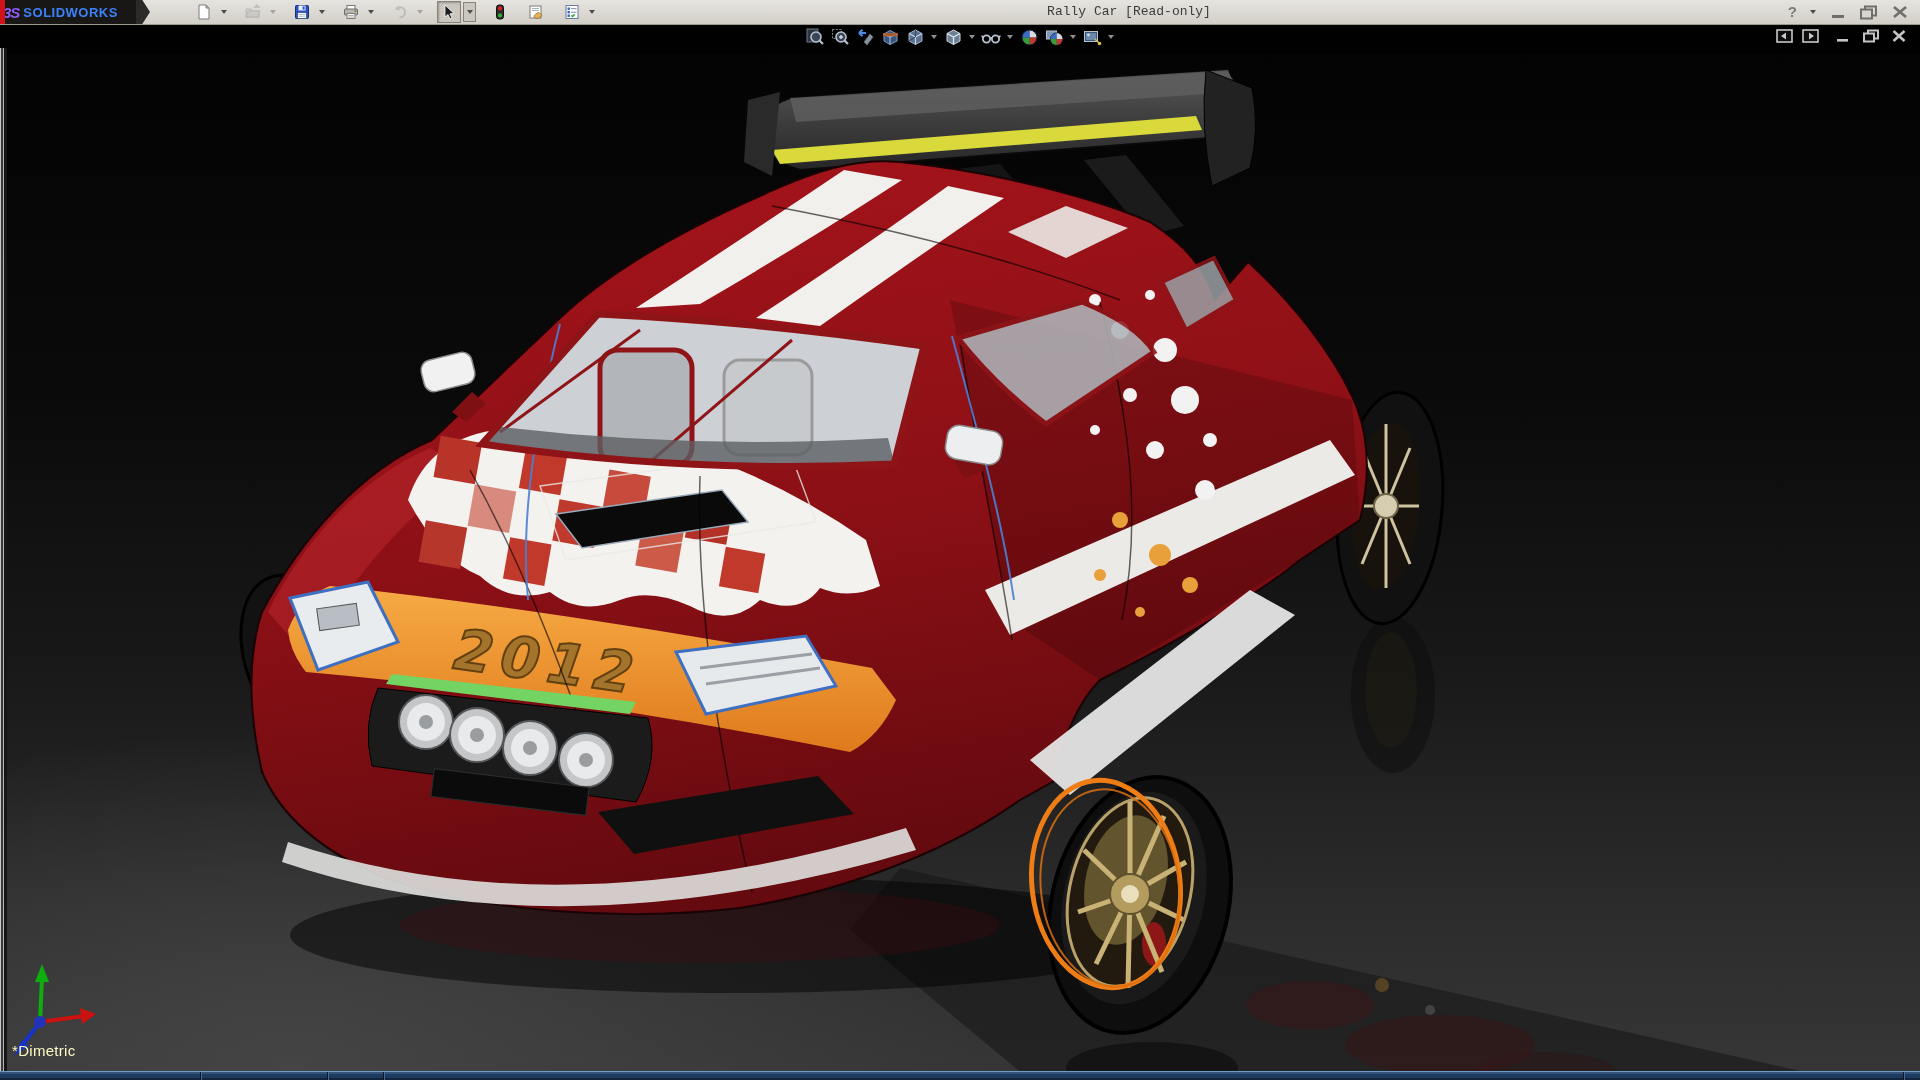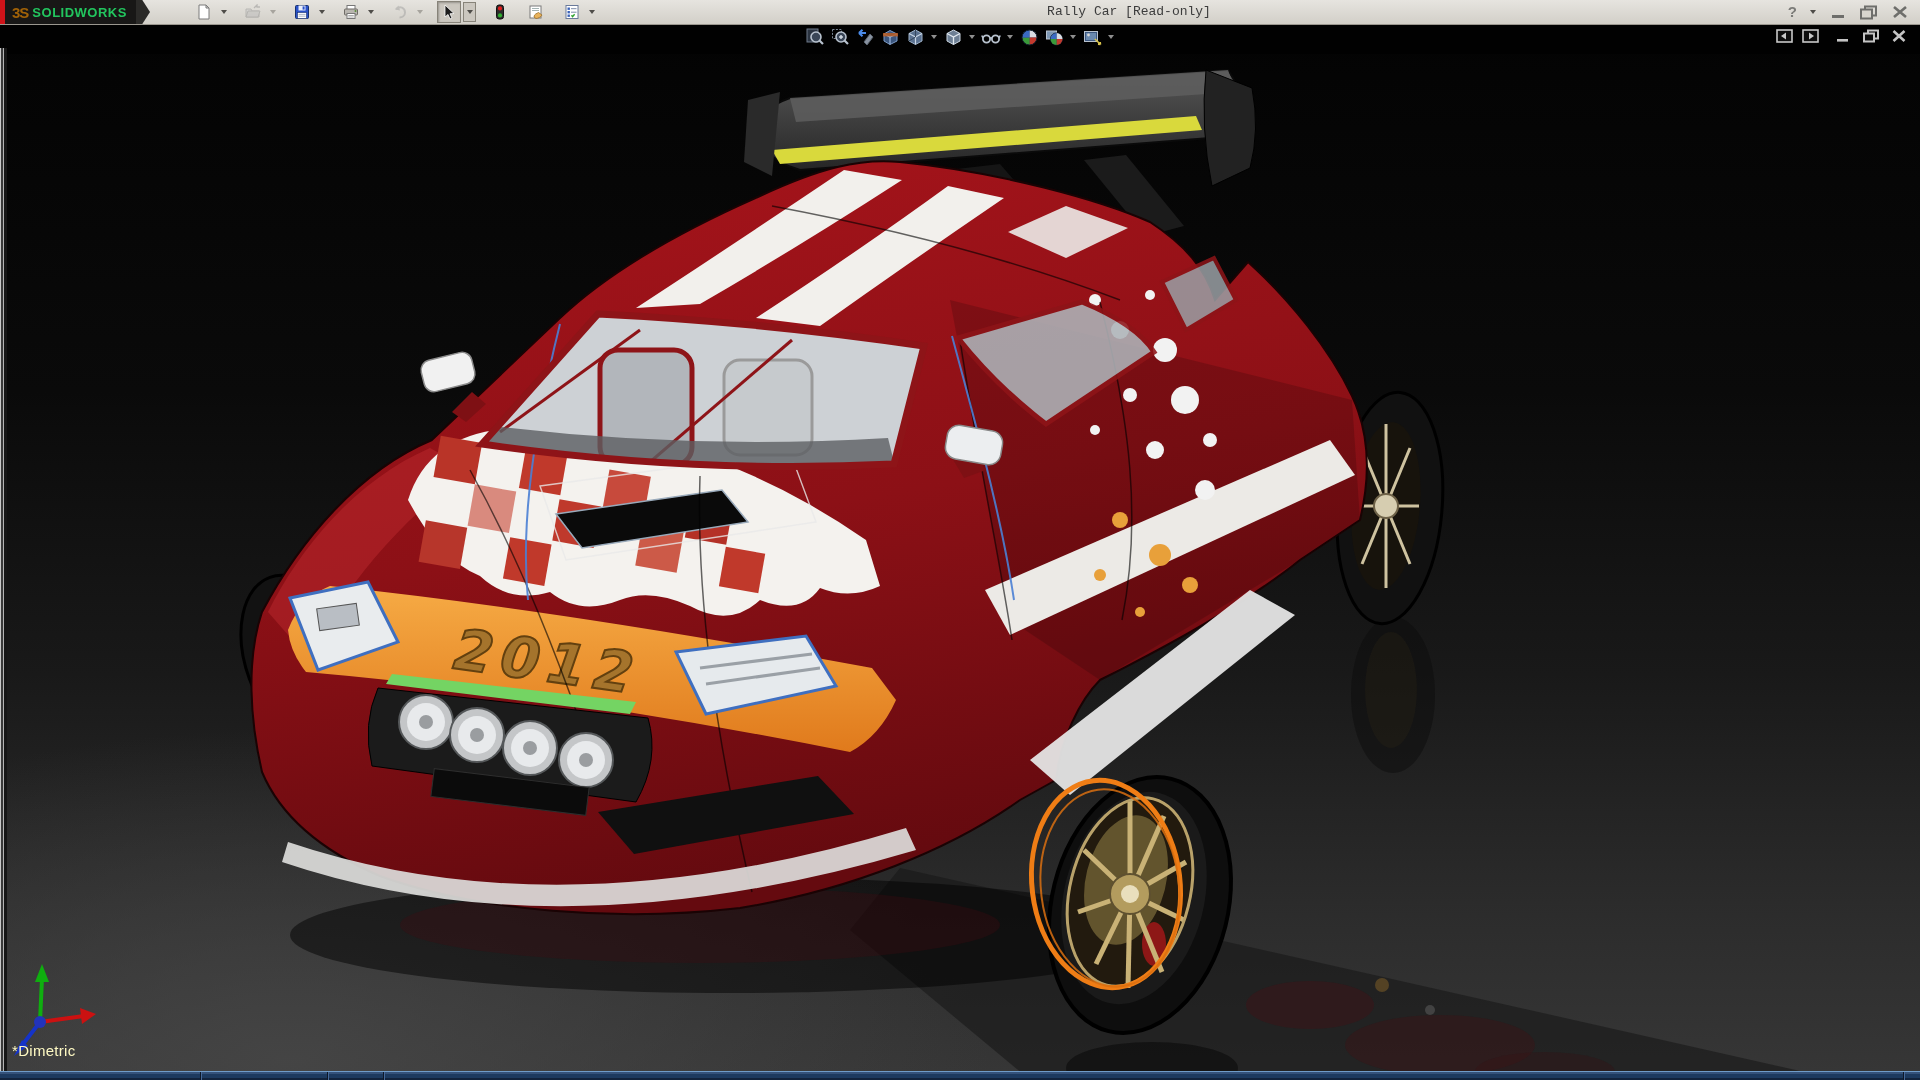--- a/index.html
+++ b/index.html
@@ -1,22 +1,22 @@
 <!DOCTYPE html>
 <html><head>
 <meta charset="utf-8">
 <style>
   html,body{margin:0;padding:0;width:1920px;height:1080px;overflow:hidden;background:#000;
     font-family:"Liberation Sans",sans-serif;-webkit-font-smoothing:antialiased;}
   .titlebar{position:absolute;top:0;left:0;width:1920px;height:24px;
     background:linear-gradient(#e6e4df,#d2cfc8);border-bottom:1px solid #9b978f;z-index:40;}
   .logo{position:absolute;left:0;top:0;height:24px;width:136px;background:#181716;display:flex;align-items:center;}
   .logo-redbar{position:absolute;left:0;top:0;width:5px;height:24px;background:#cf1319;}
-  .brand-mark{color:#a16207;font-weight:bold;font-size:15px;margin-left:12px;letter-spacing:-1px;}
-  .brand-name{color:#22c55e;font-weight:bold;font-size:13px;margin-left:4px;letter-spacing:.5px;}
+  .brand-mark{color:#8b5cf6;font-style:italic;font-weight:bold;font-size:15px;margin-left:3px;letter-spacing:-1px;}
+  .brand-name{color:#3b82f6;font-weight:bold;font-size:13px;margin-left:4px;letter-spacing:.5px;}
   .logo-flyout{position:absolute;left:136px;top:0;width:14px;height:24px;background:#2b2a28;
     clip-path:polygon(0 0,45% 0,100% 50%,45% 100%,0 100%);}
   .tb{position:absolute;left:192px;top:0;height:24px;display:flex;align-items:center;gap:2px;}
   .tb-btn{height:20px;min-width:22px;display:flex;align-items:center;justify-content:center;border:1px solid transparent;}
   .tb-btn.pressed{background:#cbc7bf;border:1px solid #878379;box-shadow:inset 1px 1px 2px rgba(0,0,0,.25);}
   .tb-btn.disabled{opacity:.45;filter:grayscale(1);}
   .dd{width:11px;height:20px;display:flex;align-items:center;justify-content:center;}
   .dd::after{content:"";border-left:3.5px solid transparent;border-right:3.5px solid transparent;border-top:4px solid #4e4c48;}
   .dd.disabled::after{border-top-color:#a7a49e;}
   .dd.pressed{background:#cbc7bf;border:1px solid #878379;height:18px;}

